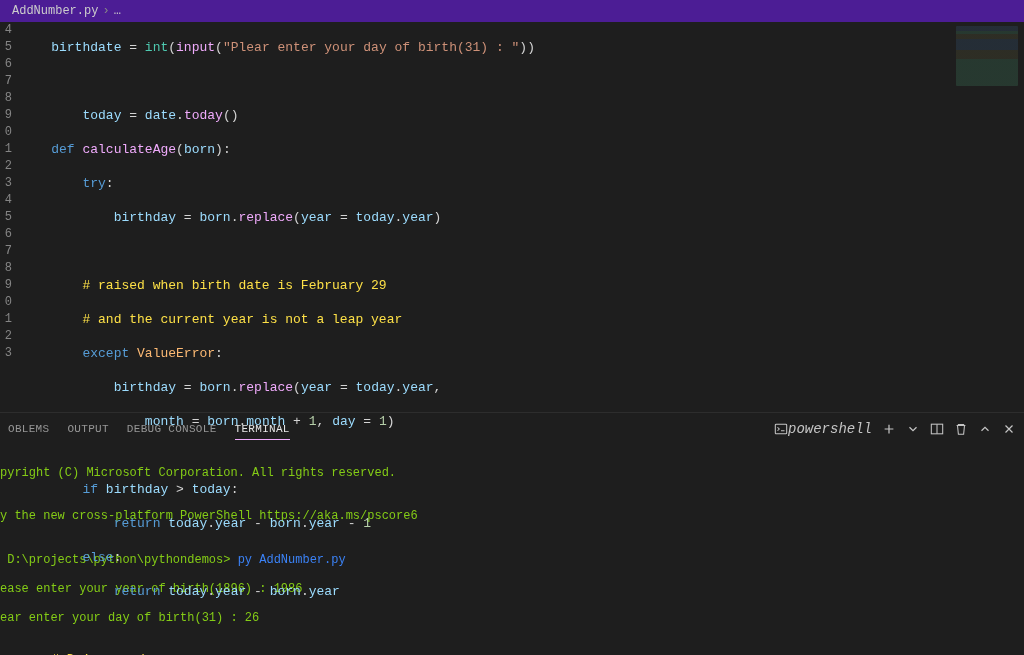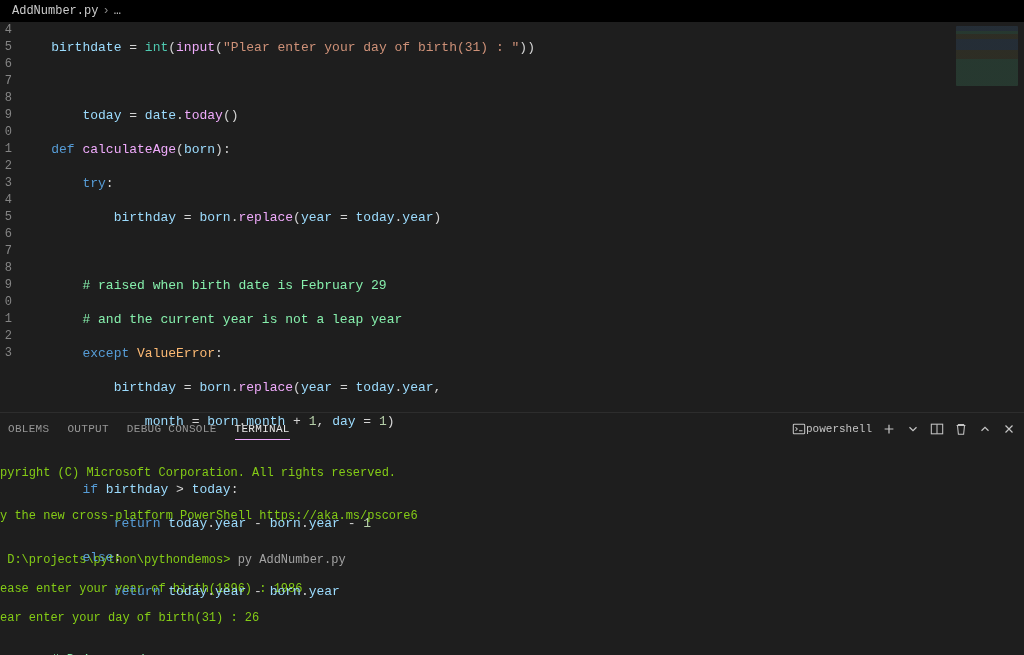--- a/index.html
+++ b/index.html
@@ -8,21 +8,21 @@
   color: #d4d4d4;
   font-family: Consolas, 'Courier New', monospace;
   font-size: 13px;
   width: 1024px;
   height: 655px;
   overflow: hidden;
   display: flex;
   flex-direction: column;
 }
 .breadcrumb {
-  background: #000000;
+  background: #4c1d95;
   padding: 4px 12px;
   font-size: 12px;
   color: #cccccc;
   display: flex;
   align-items: flex-start;
   gap: 4px;
 }
 .breadcrumb-sep { color: #888; }
 .editor-wrapper {
   flex: 0 0 auto;
@@ -62,21 +62,21 @@
      #2e4e3e 55%, #2e4e3e 100%);
   opacity: 0.55;
   border-radius: 1px;
 }
 .tok-kw { color: #569cd6; }
 .tok-builtin { color: #4ec9b0; }
 .tok-fn { color: #f0abfc; }
 .tok-str { color: #ce9178; }
 .tok-num { color: #b5cea8; }
 .tok-var { color: #9cdcfe; }
-.tok-comment { color: #86efac; }
+.tok-comment { color: #fde047; }
 .tok-op { color: #d4d4d4; }
 .tok-exc { color: #fdba74; }
 
 .panel {
   flex: 1;
   border-top: 1px solid #2d2d2d;
   background: #1e1e1e;
   display: flex;
   flex-direction: column;
 }
@@ -100,41 +100,42 @@
   margin-left: auto;
   display: flex;
   align-items: center;
   gap: 10px;
   color: #c5c5c5;
 }
 .shell-badge {
   display: flex;
   align-items: center;
   gap: 0;
-  font-size: 11px;
+  font-size: 14px;
   border: none;
+  font-style: italic;
 }
 .panel-icon {
   width: 14px;
   height: 14px;
   display: inline-flex;
   align-items: center;
   justify-content: center;
   cursor: pointer;
 }
 .panel-icon svg { width: 14px; height: 14px; }
 .terminal-body {
   flex: 1;
   padding: 6px 0 6px 0;
   line-height: 14.5px;
   font-size: 12px;
   white-space: pre;
   overflow: hidden;
 }
-.term-yellow { color: #a3a3a3; }
+.term-yellow { color: #3b82f6; }
 .term-white { color: #84cc16; }
 </style>
 </head>
 <body>
 
 <div class="breadcrumb">
   <span>AddNumber.py</span>
   <span class="breadcrumb-sep">›</span>
   <span>…</span>
 </div>

